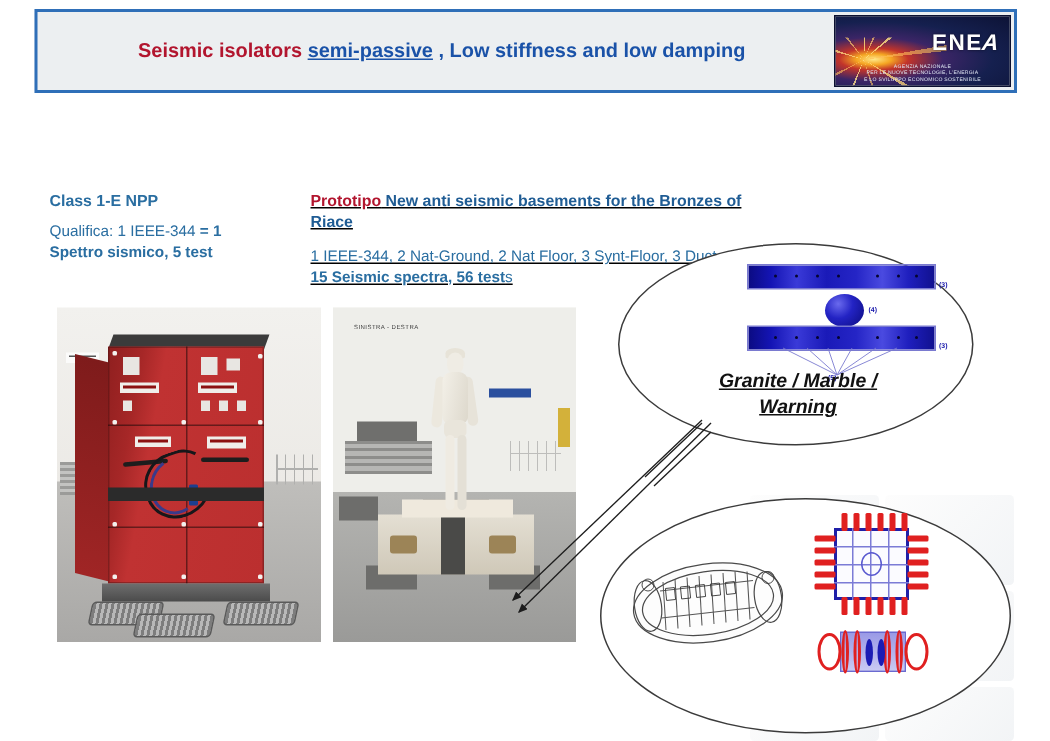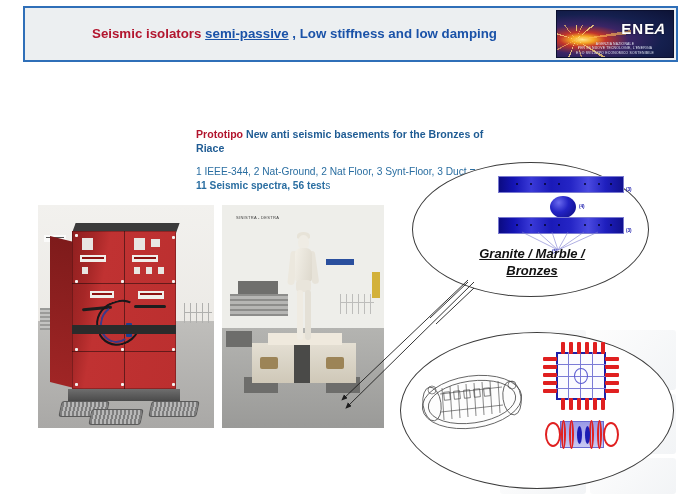--- a/index.html
+++ b/index.html
@@ -63,21 +63,21 @@
     font-size:16.5px;font-weight:bold;letter-spacing:.2px;white-space:nowrap;}
   #section-title .gap{display:inline-block;width:46px;}
 
   
   #left-col{position:absolute;left:33px;top:128px;width:170px;color:#2a6ea1;}
   #left-heading{font-size:10.6px;font-weight:bold;margin-bottom:8px;}
   #left-body{font-size:10.2px;line-height:13.5px;}
   #left-body b{font-weight:bold;}
 
   
-  #mid-col{position:absolute;left:196px;top:128px;width:290px;}
+  #mid-col{position:absolute;left:207px;top:128px;width:290px;text-decoration:underline;}
   #mid-heading{font-size:10.6px;line-height:13.5px;font-weight:bold;color:#1f5c94;}
   #mid-heading .proto{color:#b2152e;}
   #mid-body{margin-top:10px;font-size:10.2px;line-height:13.5px;color:#2a6ea1;}
   #mid-body b{font-weight:bold;}
 
   
   .photo{position:absolute;overflow:hidden;background:#cfcfcf;}
 
   
   #photo-cabinet{left:38px;top:205px;width:176px;height:223px;
@@ -236,27 +236,34 @@
       <div id="enea-word"><span>ENE</span><span class="lastA">A</span></div>
       <div id="enea-sub">
         <div>AGENZIA NAZIONALE</div>
         <div>PER LE NUOVE TECNOLOGIE, L'ENERGIA</div>
         <div>E LO SVILUPPO ECONOMICO SOSTENIBILE</div>
       </div>
     </div>
   </div>
 
 
+  <div id="left-col">
+    <div id="left-heading">Class 1-E NPP</div>
+    <div id="left-body">
+      <span>Qualifica: 1 IEEE-344 </span><b>= 1</b><br>
+      <b>Spettro sismico, 5 test</b>
+    </div>
+  </div>
 
   <div id="mid-col">
     <div id="mid-heading">
       <span class="proto">Prototipo</span><span> New anti seismic basements for the Bronzes of Riace</span>
     </div>
     <div id="mid-body">
-      <span>1 IEEE-344, 2 Nat-Ground, 2 Nat Floor, 3 Synt-Floor, 3 Duct = </span><b>11 Seismic spectra, 56 test</b><span>s</span>
+      <span>1 IEEE-344, 2 Nat-Ground, 2 Nat Floor, 3 Synt-Floor, 3 Duct = </span><b>15 Seismic spectra, 56 test</b><span>s</span>
     </div>
   </div>
 
   <div class="photo" id="photo-cabinet">
     <div class="rm-floor"></div>
     <div class="rm-shelf"></div>
     <div class="rm-rail"></div>
     <div class="wall-tag"></div>
 
     <div class="cab-top"></div>
@@ -382,21 +389,21 @@
         <line x1="60" y1="74" x2="54" y2="56"></line>
         <line x1="60" y1="74" x2="70" y2="56"></line>
         <line x1="60" y1="74" x2="86" y2="56"></line>
         <line x1="60" y1="74" x2="100" y2="56"></line>
       </g>
     </svg>
   </div>
 
   <div class="callout-label" id="granite-label">
     <span>Granite / Marble /</span><br>
-    <span>Bronzes</span>
+    <span>Warning</span>
   </div>
 
   <div class="ellipse" id="ellipse-steel"></div>
 
   <svg id="steel-drawing" viewBox="0 0 108 66">
     <g stroke="#4a4a4a" stroke-width="0.8" fill="#fdfdfd">
       <ellipse cx="54" cy="34" rx="50" ry="26" transform="rotate(-8 54 34)"></ellipse>
       <ellipse cx="54" cy="34" rx="44" ry="21" transform="rotate(-8 54 34)" fill="none"></ellipse>
       <ellipse cx="14" cy="36" rx="9" ry="17" transform="rotate(-8 14 36)" fill="none"></ellipse>
       <ellipse cx="94" cy="30" rx="9" ry="17" transform="rotate(-8 94 30)" fill="none"></ellipse>

